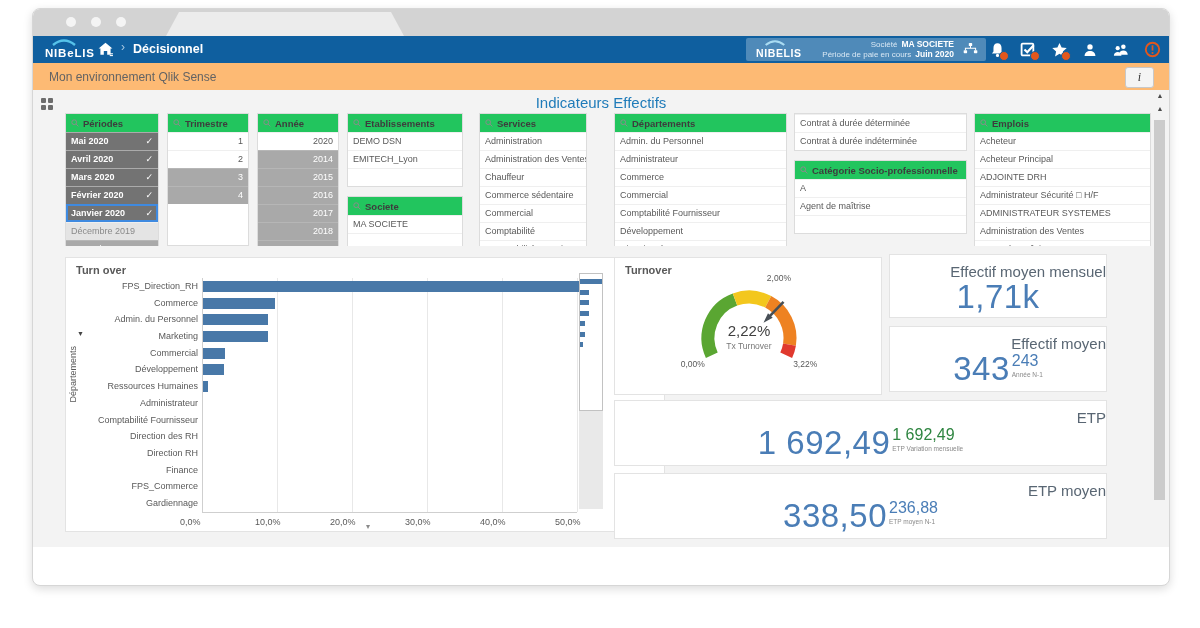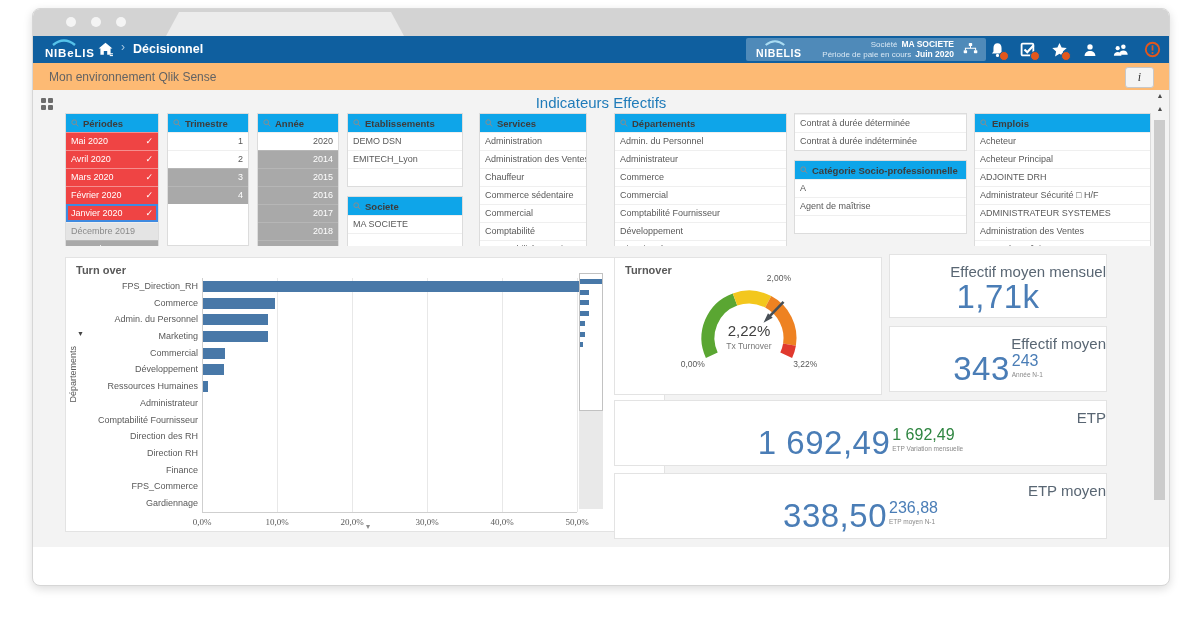--- a/index.html
+++ b/index.html
@@ -40,39 +40,39 @@
   
   .content{position:absolute;left:0;top:81px;right:0;height:457px;background:#f3f3f3;overflow:hidden;}
   .grid-ic{position:absolute;left:8px;top:8px;width:12px;height:12px;display:grid;grid-template-columns:5px 5px;
            grid-gap:2px;cursor:pointer;}
   .grid-ic div{width:5px;height:5px;background:#6c6c6c;border-radius:1px;}
   .sheet-title{position:absolute;left:0;top:4px;width:100%;text-align:center;font-size:15px;color:#1f7bb9;}
   
   .fcol{position:absolute;top:23px;height:133px;overflow:hidden;}
   .panel{background:#fff;border:1px solid #dcdcdc;margin-bottom:9px;box-sizing:border-box;}
   .panel.fill{min-height:133px;}
-  .lb-head{height:18px;display:flex;align-items:center;gap:4px;padding:0 5px;font-size:9.5px;font-weight:bold;color:#3d3d3d;background:#0ea5e9;text-align:center;}
+  .lb-head{height:18px;display:flex;align-items:center;gap:4px;padding:0 5px;font-size:9.5px;font-weight:bold;color:#3d3d3d;background:#22c55e;text-align:center;}
   .lb-item{height:17px;line-height:17px;font-size:9px;padding:0 5px;border-top:1px solid #efefef;color:#595959;
            white-space:nowrap;overflow:hidden;cursor:pointer;position:relative;}
   .lb-item.right{text-align:right;}
   .lb-item.st-possible{background:#fff;}
   .lb-item.st-alternative{background:#e4e4e4;color:#8a8a8a;}
   .lb-item.st-excluded{background:#a9a9a9;color:#fff;border-top-color:#b6b6b6;}
-  .lb-item.st-selected{background:#ef4444;color:#fff;font-weight:normal;border-top-color:rgba(255,255,255,.4);}
+  .lb-item.st-selected{background:#737373;color:#fff;font-weight:bold;border-top-color:rgba(255,255,255,.4);}
   .lb-item.focused{outline:2px solid #3f8ae0;outline-offset:-2px;}
   .lb-item .chk{position:absolute;right:5px;top:0;font-size:9px;}
   
   .card{position:absolute;background:#fff;border:1px solid #e3e3e3;box-sizing:border-box;}
   .card-title{position:absolute;left:10px;top:6px;font-size:11px;font-weight:bold;color:#595959;}
   
   .bar-label{position:absolute;text-align:right;font-size:9px;color:#595959;white-space:nowrap;}
   .bar{position:absolute;height:11px;cursor:pointer;}
   .gridline{position:absolute;width:1px;background:#e8e8e8;}
   .axisline{position:absolute;background:#cfcfcf;}
-  .xtick{position:absolute;width:44px;margin-left:-22px;text-align:center;font-size:9px;color:#595959;font-family:Liberation Serif, serif;}
+  .xtick{position:absolute;width:44px;margin-left:-22px;text-align:left;font-size:9px;color:#595959;}
   .ylab{position:absolute;left:2px;top:88px;font-size:9px;color:#595959;writing-mode:vertical-rl;transform:rotate(180deg);}
   .ylab-arrow{position:absolute;left:11px;top:72px;font-size:7px;color:#444;}
   .more-arrow{position:absolute;left:300px;top:264px;font-size:8px;color:#8a8a8a;}
   .minimap{position:absolute;}
   .mini-view{position:absolute;left:0;top:0;width:100%;height:138px;background:#fff;border:1px solid #c2c2c2;box-sizing:border-box;}
   .mini-rest{position:absolute;left:0;top:138px;width:100%;height:98px;background:#e9e9e9;}
   .mini-bar{position:absolute;left:1px;height:5px;background:#4878a8;}
   
   .kpi-title{text-align:right;font-size:15px;color:#596673;margin-top:8px;}
   .kpi-row{display:flex;justify-content:center;align-items:flex-start;margin-top:0px;}

